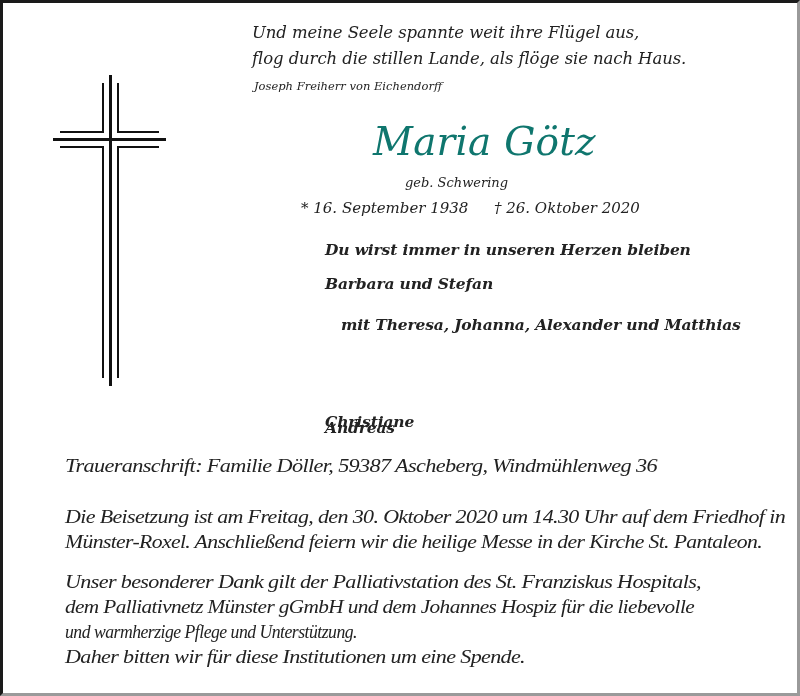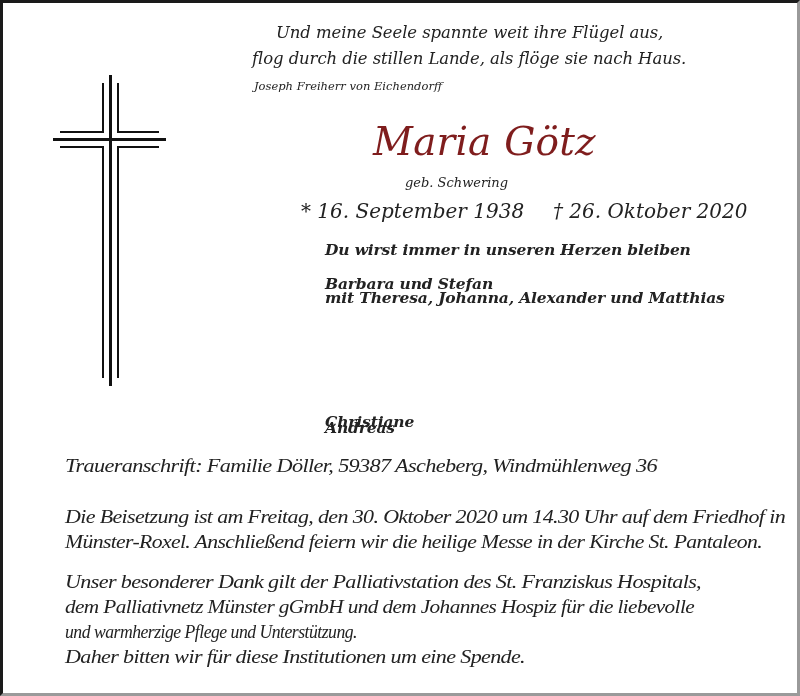--- a/index.html
+++ b/index.html
@@ -13,36 +13,36 @@
       border-bottom: 3px solid #9a9a9a;
       background: #ffffff;
     }
     .t {
       position: absolute; white-space: nowrap; color: #222;
       font-family: "DejaVu Serif", "Liberation Serif", serif;
       font-style: italic;
     }
     .poem { left: 249px; font-size: 16.5px; letter-spacing: -0.1px; }
     .author { left: 251px; font-size: 11.5px; }
-    .name { left: 370px; top: 116px; font-size: 39px; letter-spacing: 0.2px; color: #7f1d1d; }
+    .name { left: 370px; top: 116px; font-size: 39px; letter-spacing: 0.2px; color: #0f766e; }
     .born { left: 402px; top: 172px; font-size: 13px; }
-    .dates { left: 298px; top: 196px; font-size: 20px; word-spacing: 0px; }
+    .dates { left: 298px; top: 196px; font-size: 15px; word-spacing: 0px; }
     .fam { left: 322px; font-size: 15.5px; letter-spacing: -0.15px; font-weight: bold; }
     .body {
       left: 62px; font-family: "Liberation Serif", "DejaVu Serif", serif;
       font-size: 19px; letter-spacing: -0.55px; transform-origin: left top;
     }
     .cross-bar { position: absolute; background: #111; }
   </style>
 </head>
 <body>
 
 <div class="frame">
 
-  <div class="t poem" style="top:20px;margin-left:24px;">Und meine Seele spannte weit ihre Flügel aus,</div>
+  <div class="t poem" style="top:20px;">Und meine Seele spannte weit ihre Flügel aus,</div>
   <div class="t author" style="top:76px;">Joseph Freiherr von Eichendorff</div>
   <div class="t poem" style="top:46px;">flog durch die stillen Lande, als flöge sie nach Haus.</div>
 
   <div style="position:absolute; left:0; top:0; width:200px; height:400px;">
     <div class="cross-bar" style="left:106px; top:72px; width:3px; height:311px;"></div>
     <div class="cross-bar" style="left:99px; top:80px; width:2px; height:49px;"></div>
     <div class="cross-bar" style="left:114px; top:80px; width:2px; height:49px;"></div>
     <div class="cross-bar" style="left:99px; top:143px; width:2px; height:232px;"></div>
     <div class="cross-bar" style="left:114px; top:143px; width:2px; height:232px;"></div>
     <div class="cross-bar" style="left:50px; top:135px; width:113px; height:3px;"></div>
@@ -57,21 +57,21 @@
   <div class="t dates">
     <span>*</span>
     <span>16. September 1938</span>
     <span style="display:inline-block; width:16px;"></span>
     <span>†</span>
     <span>26. Oktober 2020</span>
   </div>
 
   <div class="t fam" style="top:237px;">Du wirst immer in unseren Herzen bleiben</div>
   <div class="t fam" style="top:271px;">Barbara und Stefan</div>
-  <div class="t fam" style="top:285px;">mit Theresa, Johanna, Alexander und Matthias</div>
+  <div class="t fam" style="top:312px;margin-left:16px;">mit Theresa, Johanna, Alexander und Matthias</div>
   <div class="t fam" style="top:379px;margin-top:36px;">Andreas</div>
   <div class="t fam" style="top:409px;">Christiane</div>
 
   <div class="t body" style="top: 452px; transform: scaleX(1.17188);">Traueranschrift:  Familie Döller,  59387 Ascheberg, Windmühlenweg 36</div>
 
   <div class="t body" style="top: 503px; transform: scaleX(1.15709);">Die Beisetzung ist am Freitag, den 30. Oktober 2020 um 14.30 Uhr auf dem Friedhof in</div>
   <div class="t body" style="top: 528px; transform: scaleX(1.14198);">Münster-Roxel. Anschließend feiern wir die heilige Messe in der Kirche St. Pantaleon.</div>
 
   <div class="t body" style="top: 568px; transform: scaleX(1.16387);">Unser besonderer Dank gilt der Palliativstation des St. Franziskus Hospitals,</div>
   <div class="t body" style="top: 593px; transform: scaleX(1.11937);">dem Palliativnetz Münster gGmbH und dem Johannes Hospiz für die liebevolle</div>

